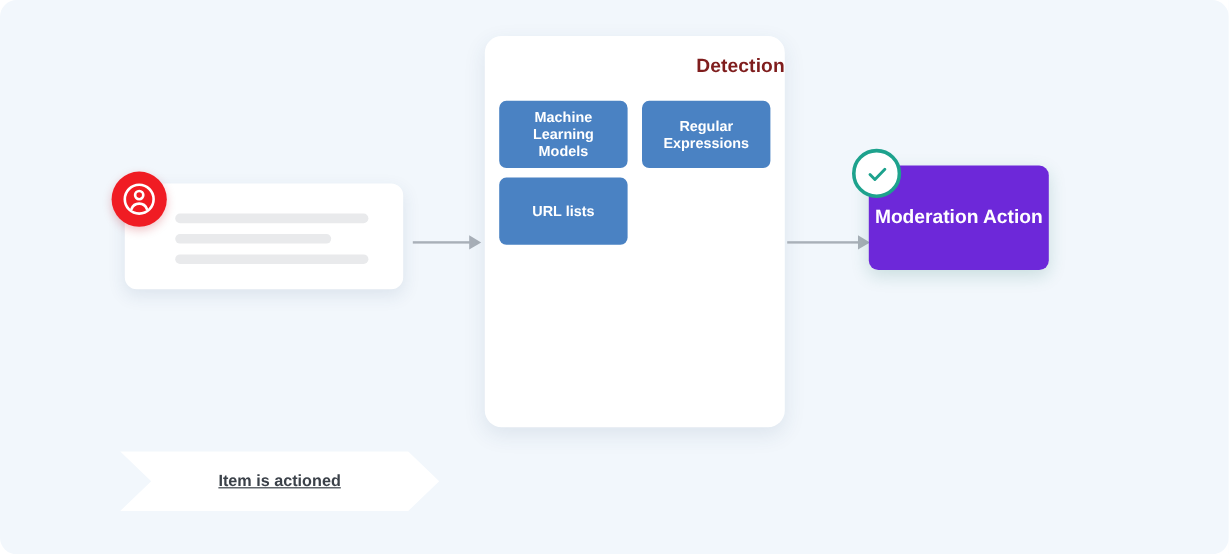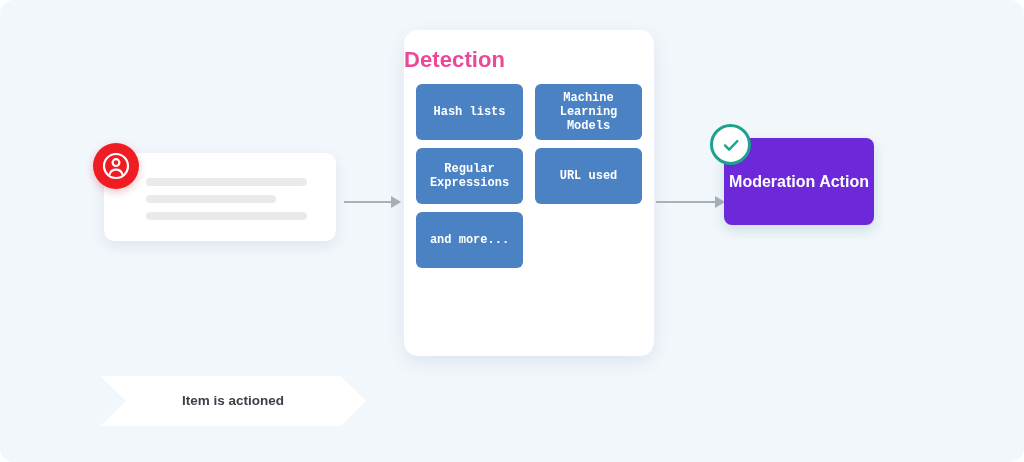--- a/index.html
+++ b/index.html
@@ -95,24 +95,24 @@
     height: 326px;
     background: #ffffff;
     border-radius: 14px;
     box-shadow: 0 6px 18px rgba(40, 70, 110, 0.10);
   }
   #detection-title {
     position: absolute;
     left: 0;
     top: 17px;
     width: 100%;
-    text-align: left;
-    font-size: 22px;
-    font-weight: bold;
-    color: #ec4899;
+    text-align: right;
+    font-size: 16px;
+    font-weight: bold;
+    color: #7f1d1d;
     letter-spacing: 0.1px;
   }
   #tile-grid {
     position: absolute;
     left: 12px;
     top: 54px;
     width: 226px;
     display: grid;
     grid-template-columns: 107px 107px;
     grid-auto-rows: 56px;
@@ -125,21 +125,20 @@
     color: #ffffff;
     font-size: 12px;
     font-weight: bold;
     line-height: 1.18;
     display: flex;
     align-items: center;
     justify-content: center;
     text-align: center;
     padding: 0 6px;
     box-sizing: border-box;
-    font-family: Liberation Mono, monospace;
   }
 
   
   #moderation-box {
     position: absolute;
     left: 724px;
     top: 138px;
     width: 150px;
     height: 87px;
     background: #6d28d9;
@@ -202,20 +201,21 @@
     margin-left: 7px;
     clip-path: polygon(0 0, calc(100% - 26px) 0, 100% 50%, calc(100% - 26px) 100%, 0 100%, 26px 50%);
   }
   #seg-1 {
     clip-path: polygon(0 0, calc(100% - 26px) 0, 100% 50%, calc(100% - 26px) 100%, 0 100%);
   }
   #seg-3 {
     width: 266px;
     margin-left: 7px;
     clip-path: polygon(0 0, calc(100% - 26px) 0, 100% 50%, calc(100% - 26px) 100%, 0 100%, 26px 50%);
+    text-decoration: underline;
   }
   .seg-text { padding: 0 10px; }
 </style>
 </head>
 <body>
 
 <div id="stage">
 
   <div id="post-card">
     <div class="post-line l1"></div>
@@ -232,25 +232,23 @@
   </div>
 
   <div class="arrow" id="arrow-1">
     <div class="shaft"></div>
     <div class="head"></div>
   </div>
 
   <div id="detection-panel">
     <div id="detection-title">Detection</div>
     <div id="tile-grid">
-      <div class="tile">Hash lists</div>
       <div class="tile">Machine Learning Models</div>
       <div class="tile">Regular Expressions</div>
-      <div class="tile">URL used</div>
-      <div class="tile">and more...</div>
+      <div class="tile">URL lists</div>
     </div>
   </div>
 
   <div class="arrow" id="arrow-2">
     <div class="shaft"></div>
     <div class="head"></div>
   </div>
 
   <div id="moderation-box">
     <div id="moderation-label">Moderation Action</div>

